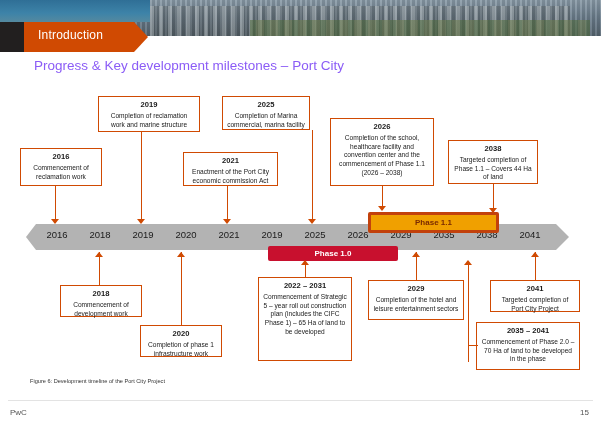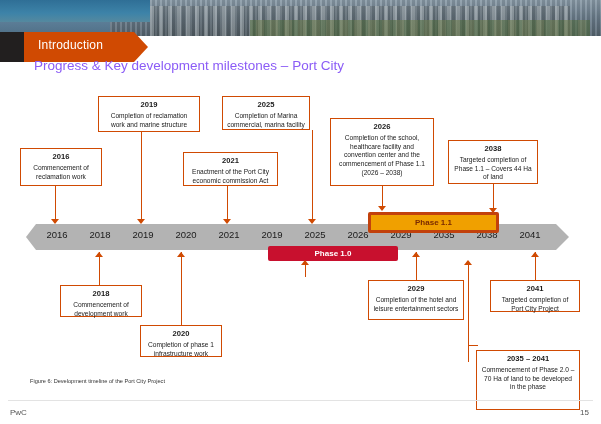--- a/index.html
+++ b/index.html
@@ -24,21 +24,21 @@
       linear-gradient(180deg,#8a9aa6 0%,#6d7e8c 45%,#55636e 100%);
     opacity:.95;}
   .banner .city2{position:absolute;left:150px;top:6px;width:420px;height:30px;
     background:
       repeating-linear-gradient(90deg, rgba(200,200,195,0.35) 0px, rgba(200,200,195,0.35) 4px, rgba(60,60,55,0.25) 4px, rgba(60,60,55,0.25) 9px);
   }
   .banner .greens{position:absolute;left:250px;top:20px;width:340px;height:16px;
     background:repeating-linear-gradient(90deg,#4f6b3a 0px,#4f6b3a 6px,#6c7d4a 6px,#6c7d4a 14px);opacity:.55;}
 
   
-  .chev-wrap{position:absolute;left:0;top:22px;width:300px;height:30px;margin-top:10px;}
+  .chev-wrap{position:absolute;left:0;top:22px;width:300px;height:30px;}
   .chev-black{position:absolute;left:0;top:0;width:40px;height:30px;background:#221f1f;}
   .chev-orange{position:absolute;left:24px;top:0;width:110px;height:30px;background:#d04a02;}
   .chev-orange:after{content:"";position:absolute;right:-14px;top:0;width:0;height:0;
     border-top:15px solid transparent;border-bottom:15px solid transparent;border-left:14px solid #d04a02;}
   .chev-black:after{content:"";position:absolute;right:-15px;top:0;width:0;height:0;
     border-top:15px solid transparent;border-bottom:15px solid transparent;border-left:15px solid #221f1f;}
   .chev-label{position:absolute;left:38px;top:6px;color:#fff;font-size:12px;letter-spacing:.2px;}
 
   
   .slide-title{position:absolute;left:34px;top:58px;font-size:13.5px;color:#8b5cf6;}
@@ -162,38 +162,42 @@
   <div class="conn" style="left:99px;top:252px;width:1px;height:33px;"></div>
   <div class="arrow-up" style="left:95px;top:252px;"></div>
 
   <div class="box" style="left:140px;top:325px;width:82px;height:32px;">
     <span class="yr-title">2020</span>
     <span>Completion of phase 1 infrastructure work</span>
   </div>
   <div class="conn" style="left:181px;top:252px;width:1px;height:73px;"></div>
   <div class="arrow-up" style="left:177px;top:252px;"></div>
 
+  <div class="box" style="left:258px;top:277px;width:94px;height:84px;">
+    <span class="yr-title">2022 – 2031</span>
+    <span>Commencement of Strategic 5 – year roll out construction plan (includes the CIFC Phase 1) – 65 Ha of land to be developed</span>
+  </div>
   <div class="conn" style="left:305px;top:262px;width:1px;height:15px;"></div>
   <div class="arrow-up" style="left:301px;top:260px;"></div>
 
   <div class="box" style="left:368px;top:280px;width:96px;height:40px;">
     <span class="yr-title">2029</span>
     <span>Completion of the hotel and leisure entertainment sectors</span>
   </div>
   <div class="conn" style="left:416px;top:252px;width:1px;height:28px;"></div>
   <div class="arrow-up" style="left:412px;top:252px;"></div>
 
   <div class="box" style="left:490px;top:280px;width:90px;height:32px;">
     <span class="yr-title">2041</span>
     <span>Targeted completion of Port City Project</span>
   </div>
   <div class="conn" style="left:535px;top:252px;width:1px;height:28px;"></div>
   <div class="arrow-up" style="left:531px;top:252px;"></div>
 
-  <div class="box" style="left:476px;top:322px;width:104px;height:60px;margin-top:28px;">
+  <div class="box" style="left:476px;top:322px;width:104px;height:48px;">
     <span class="yr-title">2035 – 2041</span>
     <span>Commencement of Phase 2.0 – 70 Ha of land to be developed in the phase</span>
   </div>
   <div class="conn" style="left:468px;top:262px;width:1px;height:100px;"></div>
   <div class="conn" style="left:468px;top:345px;width:10px;height:1px;"></div>
   <div class="arrow-up" style="left:464px;top:260px;"></div>
 
   <div class="fig-caption">Figure 6: Development timeline of the Port City Project</div>
 
   <div class="hr-bottom"></div>

